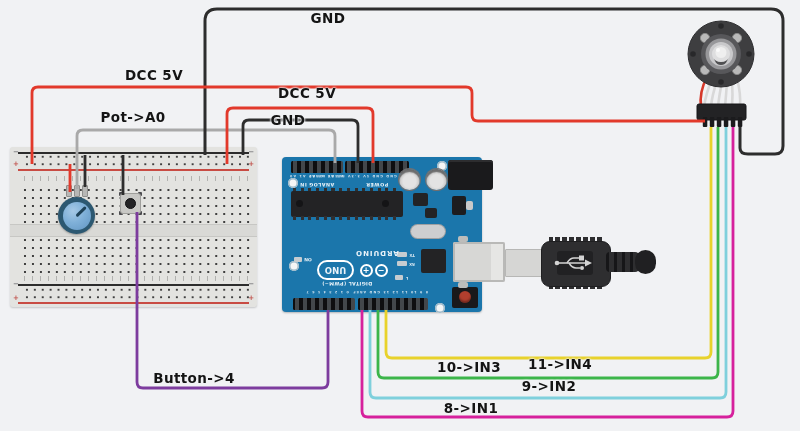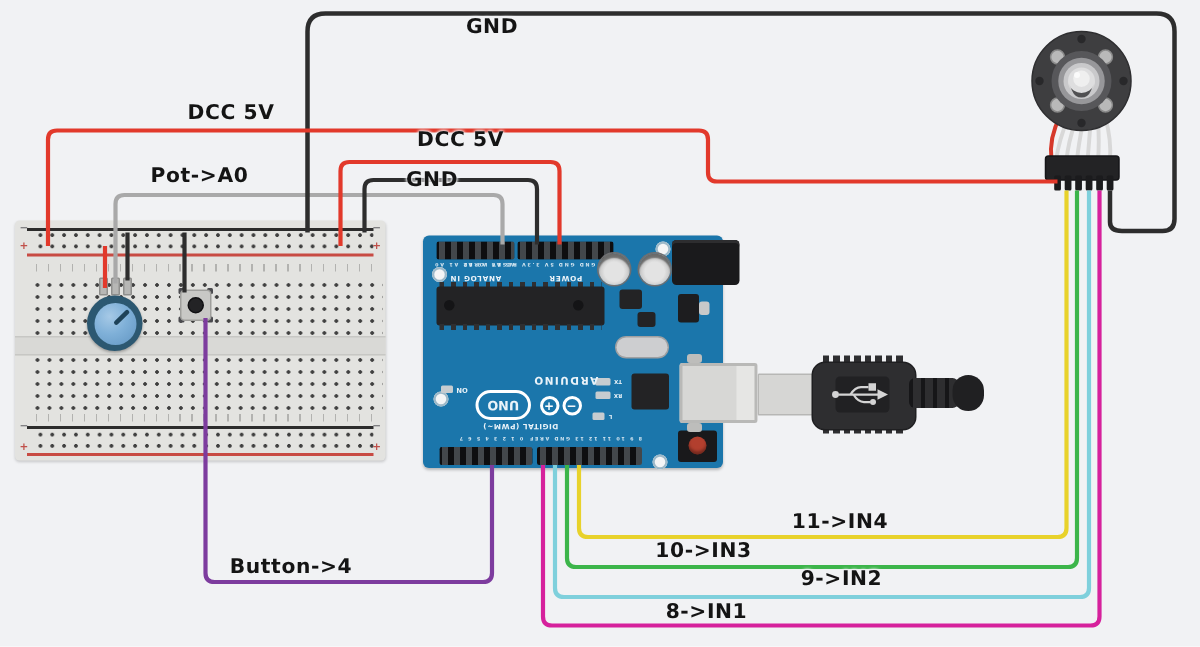--- a/index.html
+++ b/index.html
@@ -264,18 +264,18 @@
       <path d="M585,259.5 L592,263 L585,266.5 Z"></path>
     </g>
   </svg>
 
   <div class="wlabel" style="left:328px;top:12px">GND</div>
   <div class="wlabel" style="left:154px;top:69px">DCC 5V</div>
   <div class="wlabel" style="left:307px;top:87px">DCC 5V</div>
   <div class="wlabel" style="left:288px;top:114px">GND</div>
   <div class="wlabel" style="left:133px;top:111px">Pot-&gt;A0</div>
   <div class="wlabel" style="left:194px;top:372px">Button-&gt;4</div>
-  <div class="wlabel" style="left:560px;top:342px">11-&gt;IN4</div>
+  <div class="wlabel" style="left:560px;top:358px">11-&gt;IN4</div>
   <div class="wlabel" style="left:469px;top:361px">10-&gt;IN3</div>
-  <div class="wlabel" style="left:561px;top:380px">9-&gt;IN2</div>
+  <div class="wlabel" style="left:549px;top:380px">9-&gt;IN2</div>
   <div class="wlabel" style="left:471px;top:402px">8-&gt;IN1</div>
 
 </div>
 
 </body></html>

